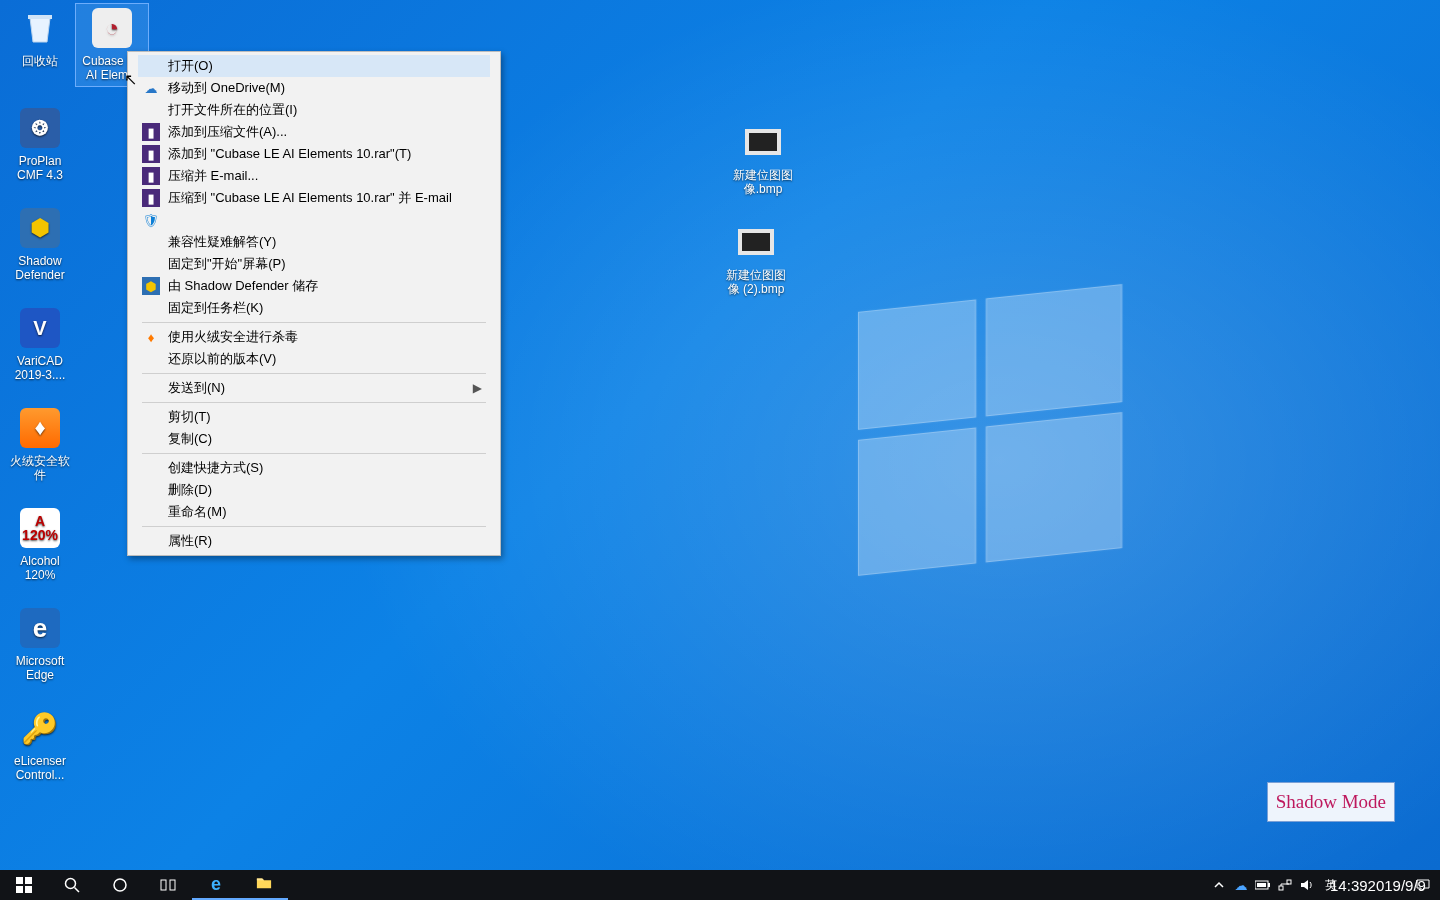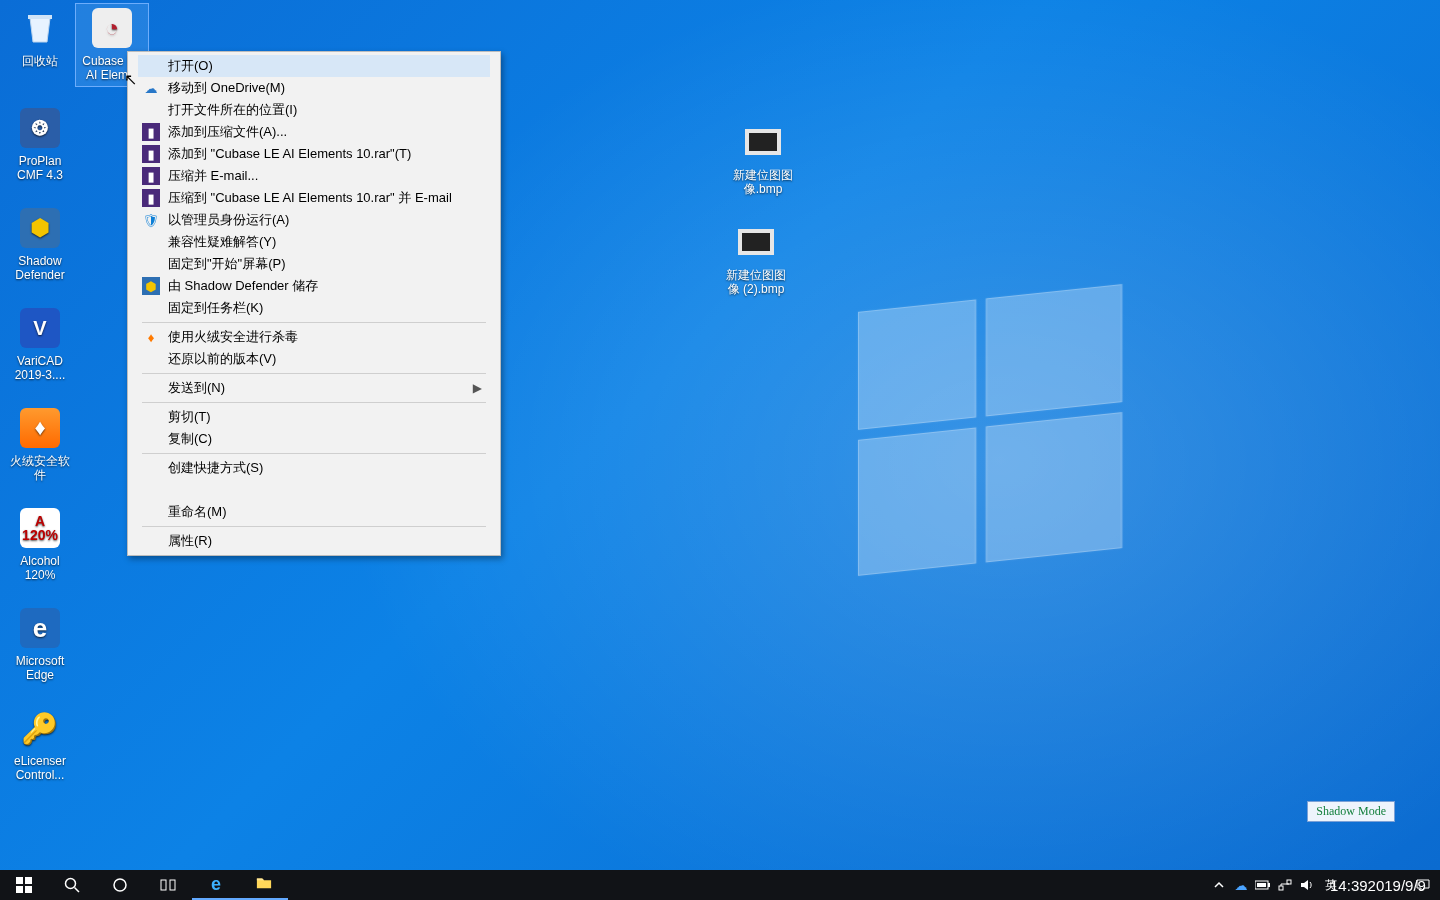--- a/index.html
+++ b/index.html
@@ -55,22 +55,22 @@
 .ctxmenu .row.hov { background:#d7e7f7; }
 .ctxmenu .row .ic { width:18px; height:18px; margin-right:8px; display:flex; align-items:center; justify-content:center; font-size:13px; }
 .ctxmenu .row .txt { flex:1; white-space:nowrap; }
 .ctxmenu .row .arrow { color:#555; font-size:12px; }
 .ctxmenu hr { border:none; border-top:1px solid #cfcfcf; margin:3px 4px; }
 .ic-onedrive { color:#2777c8; } .ic-rar { background:#4a2a7a; color:#fff; width:16px; height:16px; font-size:10px; }
 .ic-shield { color:#0d7fd6; } .ic-sd { background:#2d6fb3; color:#f3c400; width:16px; height:16px; font-size:11px; }
 .ic-huo { color:#ff7a00; }
 
 
-.shadowmode { position:absolute; right:45px; bottom:48px; background:#eef4fc; color:#15803d;
-              border:1px solid #7aa0d6; padding:2px 8px; font-size:12px; font-family:"Segoe UI"; }
+.shadowmode { position:absolute; right:45px; bottom:48px; background:#eef4fc; color:#be185d;
+              border:1px solid #7aa0d6; padding:8px 8px; font-size:19px; font-family:"Segoe UI"; }
 
 
 .taskbar { position:absolute; left:0; top:870px; width:1440px; height:30px; background:#111317;
            display:flex; align-items:center; color:#fff; font-size:12px; }
 .tbtn { width:48px; height:30px; display:flex; align-items:center; justify-content:center; }
 .tbtn svg { width:16px; height:16px; fill:#fff; }
 .tbtn.active { border-bottom:2px solid #62a9ff; }
 .taskbar .spacer { flex:1; }
 .tray { display:flex; align-items:center; gap:0; }
 .tray .ti { width:22px; height:30px; display:flex; align-items:center; justify-content:center; color:#fff; font-size:13px; }
@@ -190,21 +190,20 @@
     <div class="row">
         <span class="ic ic-rar">▮</span>
         <span class="txt">压缩并 E-mail...</span>
       </div>
     <div class="row">
         <span class="ic ic-rar">▮</span>
         <span class="txt">压缩到 "Cubase LE AI Elements 10.rar" 并 E-mail</span>
       </div>
     <div class="row">
         <span class="ic ic-shield">🛡</span>
-        <span class="txt">以管理员身份运行(A)</span>
       </div>
     <div class="row">
         <span class="ic"></span>
         <span class="txt">兼容性疑难解答(Y)</span>
       </div>
     <div class="row">
         <span class="ic"></span>
         <span class="txt">固定到"开始"屏幕(P)</span>
       </div>
     <div class="row">
@@ -239,20 +238,21 @@
         <span class="ic"></span>
         <span class="txt">复制(C)</span>
       </div>
     <hr>
     <div class="row">
         <span class="ic"></span>
         <span class="txt">创建快捷方式(S)</span>
       </div>
     <div class="row">
         <span class="ic"></span>
+        <span class="txt">删除(D)</span>
       </div>
     <div class="row">
         <span class="ic"></span>
         <span class="txt">重命名(M)</span>
       </div>
     <hr>
     <div class="row">
         <span class="ic"></span>
         <span class="txt">属性(R)</span>
       </div>

